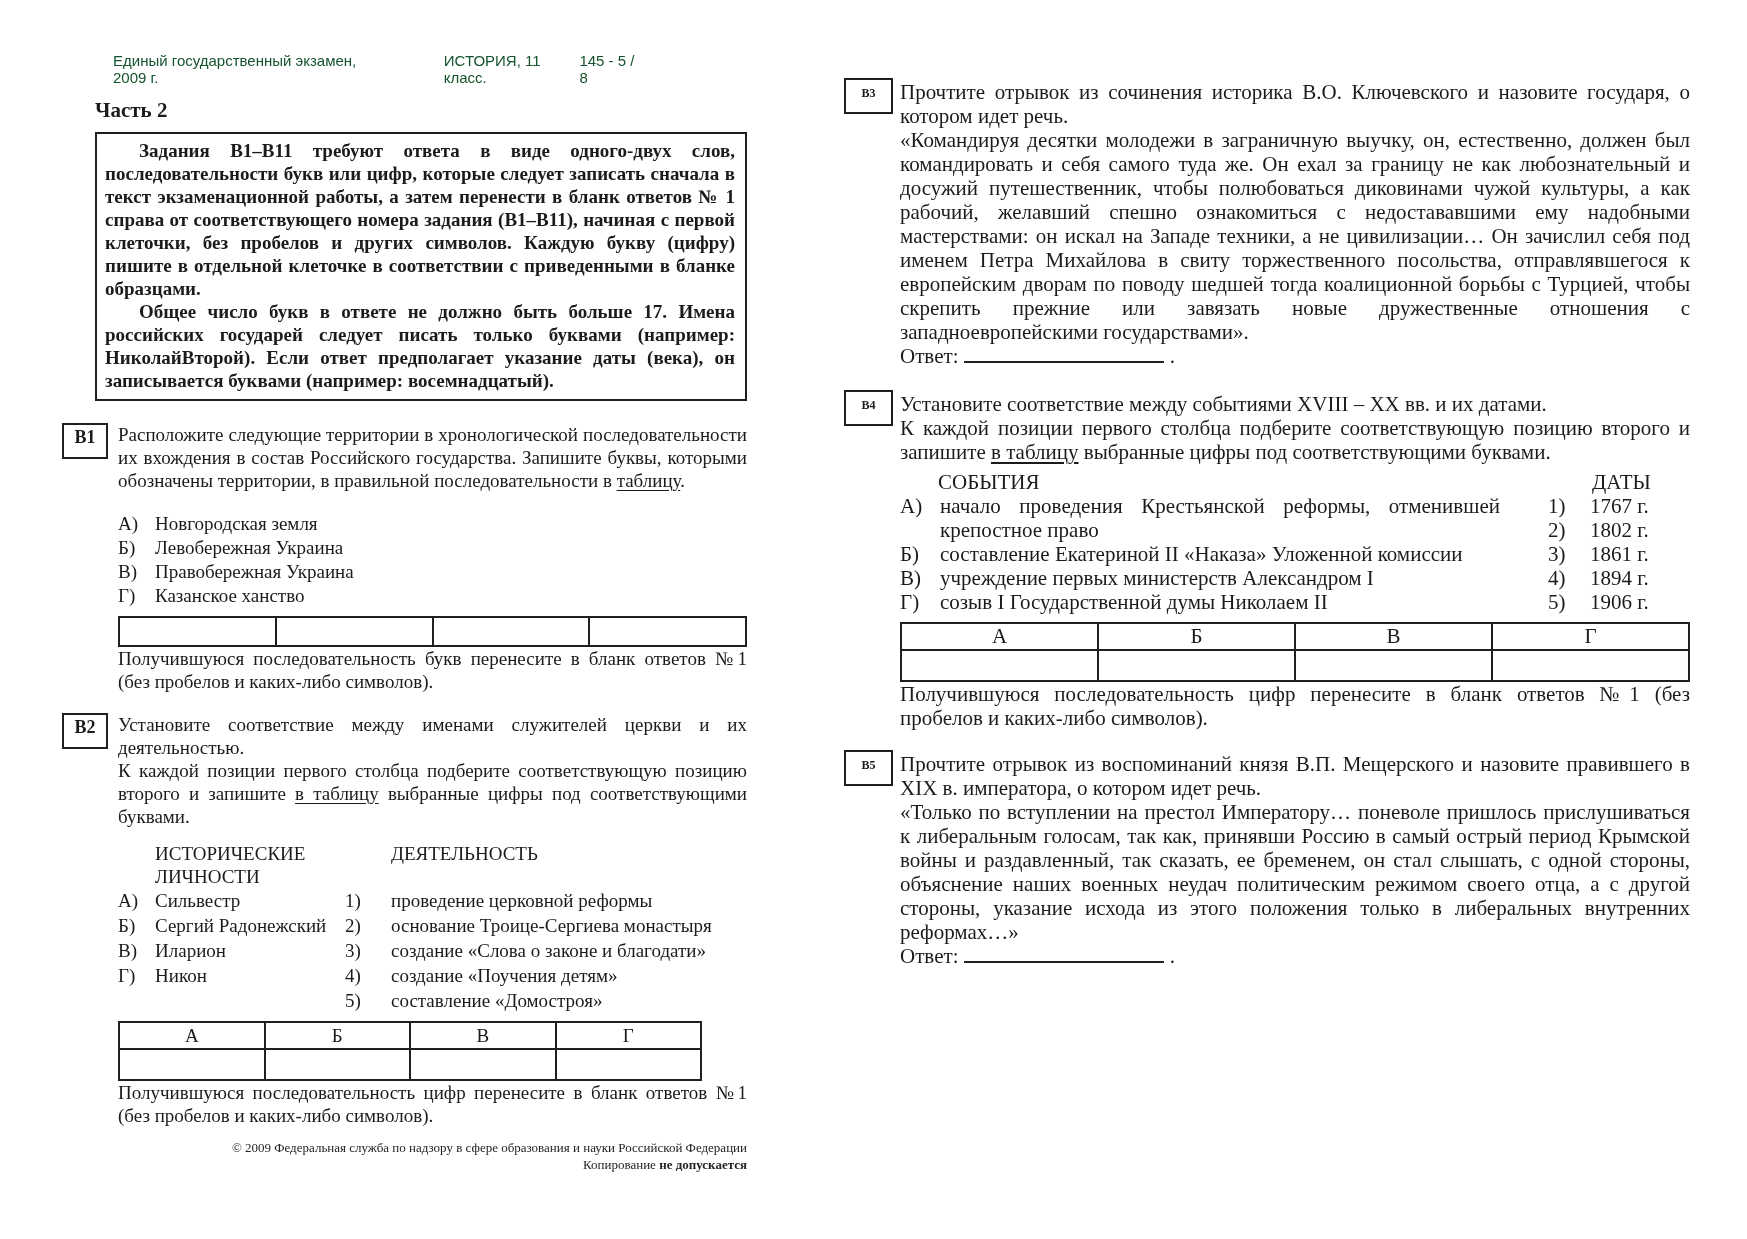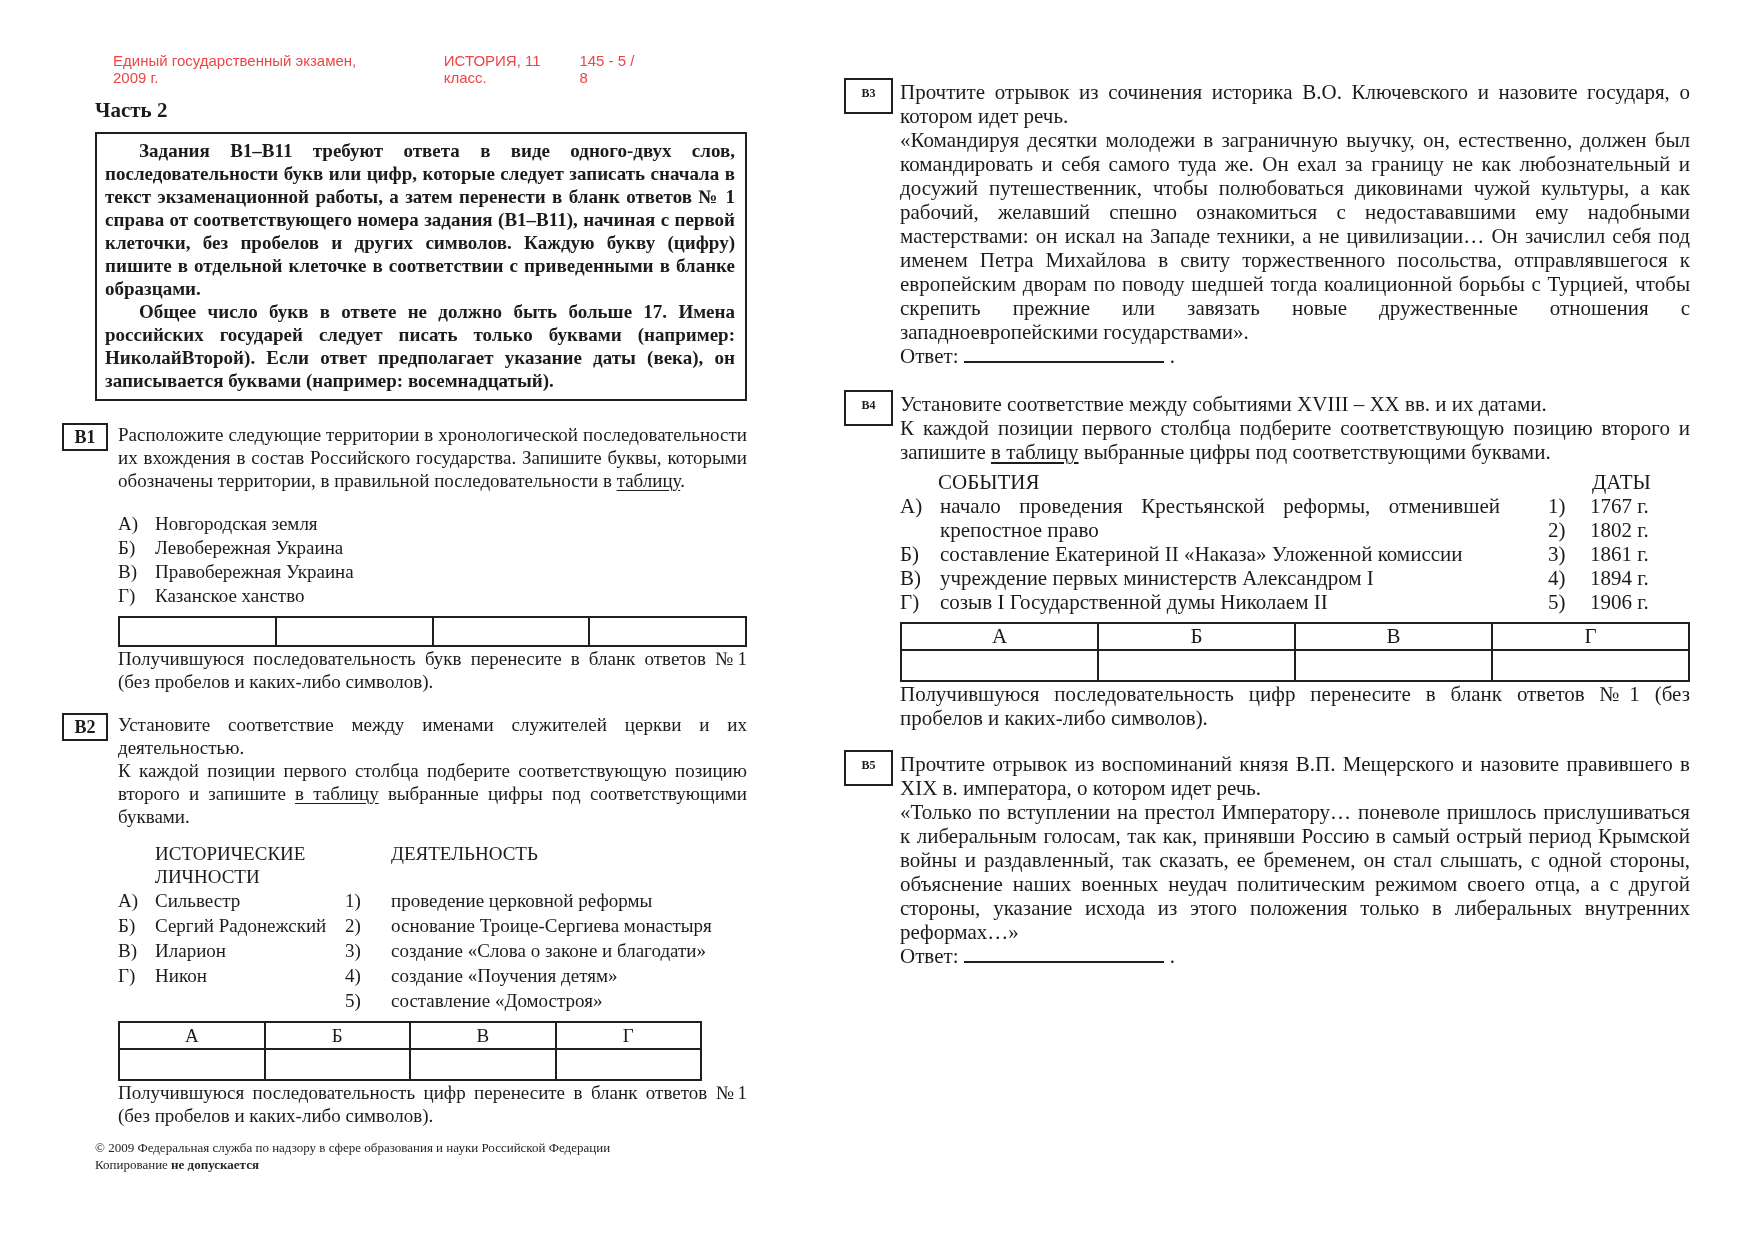--- a/index.html
+++ b/index.html
@@ -5,35 +5,35 @@
   html,body{margin:0;padding:0}
   body{
     width:1747px;height:1239px;position:relative;background:#ffffff;
     font-family:"Liberation Serif", serif;color:#1b1b1b;overflow:hidden;
   }
   .col{position:absolute}
   #left{left:95px;top:52px;width:652px}
   #right{left:900px;top:80px;width:790px}
 
   
-  .doc-header{display:flex;align-items:baseline;font-family:"Liberation Sans", sans-serif;font-size:15px;color:#ef4444}
+  .doc-header{display:flex;align-items:baseline;font-family:"Liberation Sans", sans-serif;font-size:15px;color:#14532d}
   .dh1{margin-left:18px}
   .dh2{margin-left:55px}
   .dh-code{margin-left:auto;margin-right:104px}
 
   .part-title{font-weight:bold;font-size:21px;margin-top:12px}
 
   .instruction-box{border:2px solid #1f1f1f;margin-top:9px;padding:5px 10px 7px 8px}
   .instruction-box p{margin:0;text-indent:34px;font-size:19px;line-height:23px;
     text-align:justify;text-align-last:left;font-weight:bold;}
 
   section.q{position:relative}
   .q-label{position:absolute;border:2px solid #1f1f1f;font-weight:bold;text-align:center;
     background:#fff;box-sizing:border-box}
-  #left .q-label{left:-33px;top:0;width:46px;height:28px;font-size:18px;line-height:25px}
+  #left .q-label{left:-33px;top:0;width:46px;height:36px;font-size:18px;line-height:25px}
   #right .q-label{left:-56px;top:-2px;width:49px;height:36px;font-size:12px;line-height:27px}
 
   #left section.q{padding-left:23px}
   #left p{font-size:19px;line-height:23px;margin:0;text-align:justify;text-align-last:left}
   #right p{font-size:21px;line-height:24px;margin:0;text-align:justify;text-align-last:left}
 
   .u{text-decoration:underline;text-underline-offset:3px}
 
   #q-b1{margin-top:22px}
   .opt-list{margin-top:20px}
@@ -56,21 +56,21 @@
   #q-b2{margin-top:20px}
   .b2-heads{display:flex;margin-top:14px;font-size:19px;line-height:23px}
   .b2-h1{width:227px;box-sizing:border-box;padding-left:37px;flex:none}
   .b2-h2{padding-left:46px}
   .b2-cols{display:flex}
   .b2-colL{width:227px;flex:none}
   .b2-colR{flex:1}
   .b2-cols .opt{line-height:25px;white-space:nowrap}
   .numcol{width:46px;flex:none}
 
-  .doc-footer{margin-top:12px;text-align:left;font-size:13px;line-height:17px;color:#242424}
+  .doc-footer{margin-top:12px;text-align:right;font-size:13px;line-height:17px;color:#242424}
 
   .answer{margin-top:14px}
   .answer .blank{display:inline-block;width:200px;border-bottom:2px solid #1f1f1f;height:16px;
     margin-left:6px;vertical-align:baseline}
 
   #q-b4{margin-top:24px}
   .b4-heads{display:flex;font-size:21px;line-height:24px;margin-top:6px}
   .b4-h1{margin-left:38px}
   .b4-h2{margin-left:auto;width:150px;box-sizing:border-box;padding-left:52px;flex:none}
   .b4-cols{display:flex}

